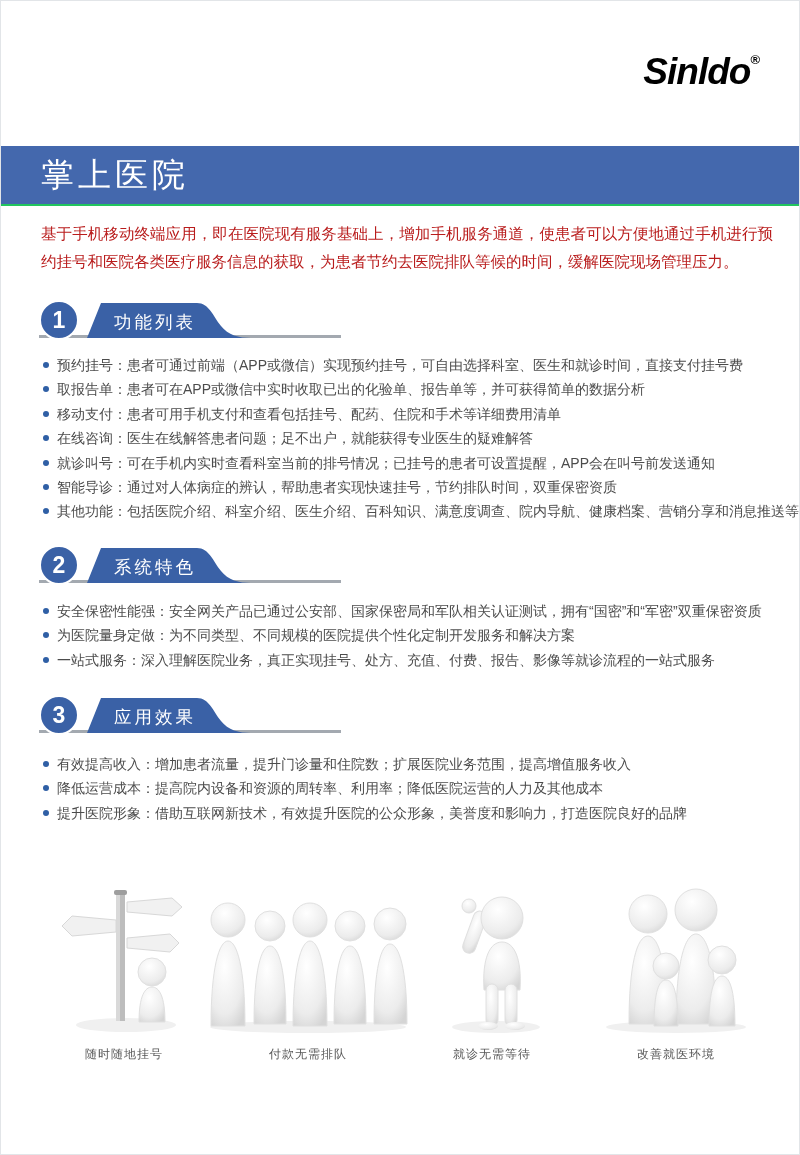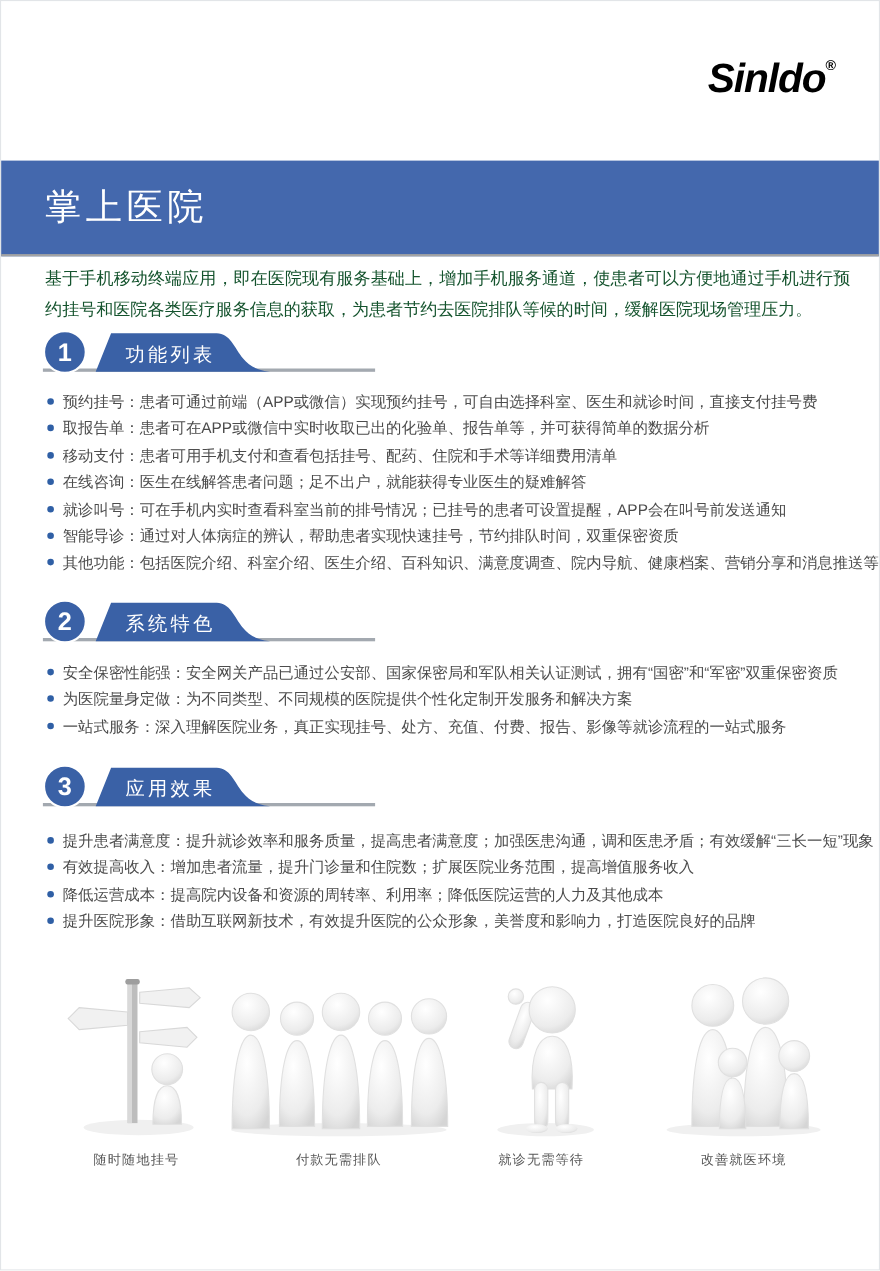--- a/index.html
+++ b/index.html
@@ -15,32 +15,32 @@
   }
   
   .logo {
     position: absolute; top: 50px; right: 40px;
     font-size: 37px; font-weight: bold; font-style: italic;
     color: #000000; letter-spacing: -1px;
   }
   .logo sup { font-size: 13px; font-style: normal; vertical-align: 20px; }
   
   .title-band {
-    position: absolute; top: 145px; left: 0; right: 0; height: 87px;
+    position: absolute; top: 145px; left: 0; right: 0; height: 60px;
     background: #4468ad;
-    border-bottom: 2px solid #a3a3a3;
+    border-bottom: 2px solid #22c55e;
   }
   .title-band h1 {
     position: absolute; left: 40px; top: 50%; transform: translateY(-50%);
     color: #ffffff; font-size: 33px; font-weight: 500; letter-spacing: 4px;
   }
   
   .intro {
-    position: absolute; top: 239px; left: 40px; width: 732px;
-    font-size: 15.5px; line-height: 28px; color: #14532d;
+    position: absolute; top: 219px; left: 40px; width: 732px;
+    font-size: 15.5px; line-height: 28px; color: #b91c1c;
     text-align: justify;
   }
   
   .sec-header { position: absolute; left: 36px; width: 320px; height: 44px; }
   .sec-header svg { display: block; }
   .sec-num-text { font-size: 23px; font-weight: bold; fill: #ffffff; }
   .sec-title-text { font-size: 17.5px; fill: #ffffff; letter-spacing: 3px; }
   
   .bullets { position: absolute; left: 40px; width: 742px; list-style: none; }
   .bullets li {
@@ -123,21 +123,20 @@
     <svg width="320" height="44" viewBox="0 0 320 44">
       <rect x="2" y="36" width="302" height="3" fill="#a3a9b0"></rect>
       <path d="M50 39 L64 4 L160 4 C172 4 176 17 184 27 C191 36 202 39 214 39 Z" fill="#3a61a6"></path>
       <circle cx="22" cy="21" r="19" fill="#3a61a6" stroke="#ffffff" stroke-width="2"></circle>
       <text class="sec-num-text" x="22" y="29" text-anchor="middle">3</text>
       <text class="sec-title-text" x="118" y="29" text-anchor="middle">应用效果</text>
     </svg>
   </div>
 
   <ul class="bullets" id="bullets-3">
-    <li>提升患者满意度：提升就诊效率和服务质量，提高患者满意度；加强医患沟通，调和医患矛盾；有效缓解“三长一短”现象</li>
     <li>有效提高收入：增加患者流量，提升门诊量和住院数；扩展医院业务范围，提高增值服务收入</li>
     <li>降低运营成本：提高院内设备和资源的周转率、利用率；降低医院运营的人力及其他成本</li>
     <li>提升医院形象：借助互联网新技术，有效提升医院的公众形象，美誉度和影响力，打造医院良好的品牌</li>
   </ul>
 
   <div class="illustrations">
 
     <div class="illu-cell">
       <svg width="140" height="148" viewBox="0 0 140 148">
         <defs>

